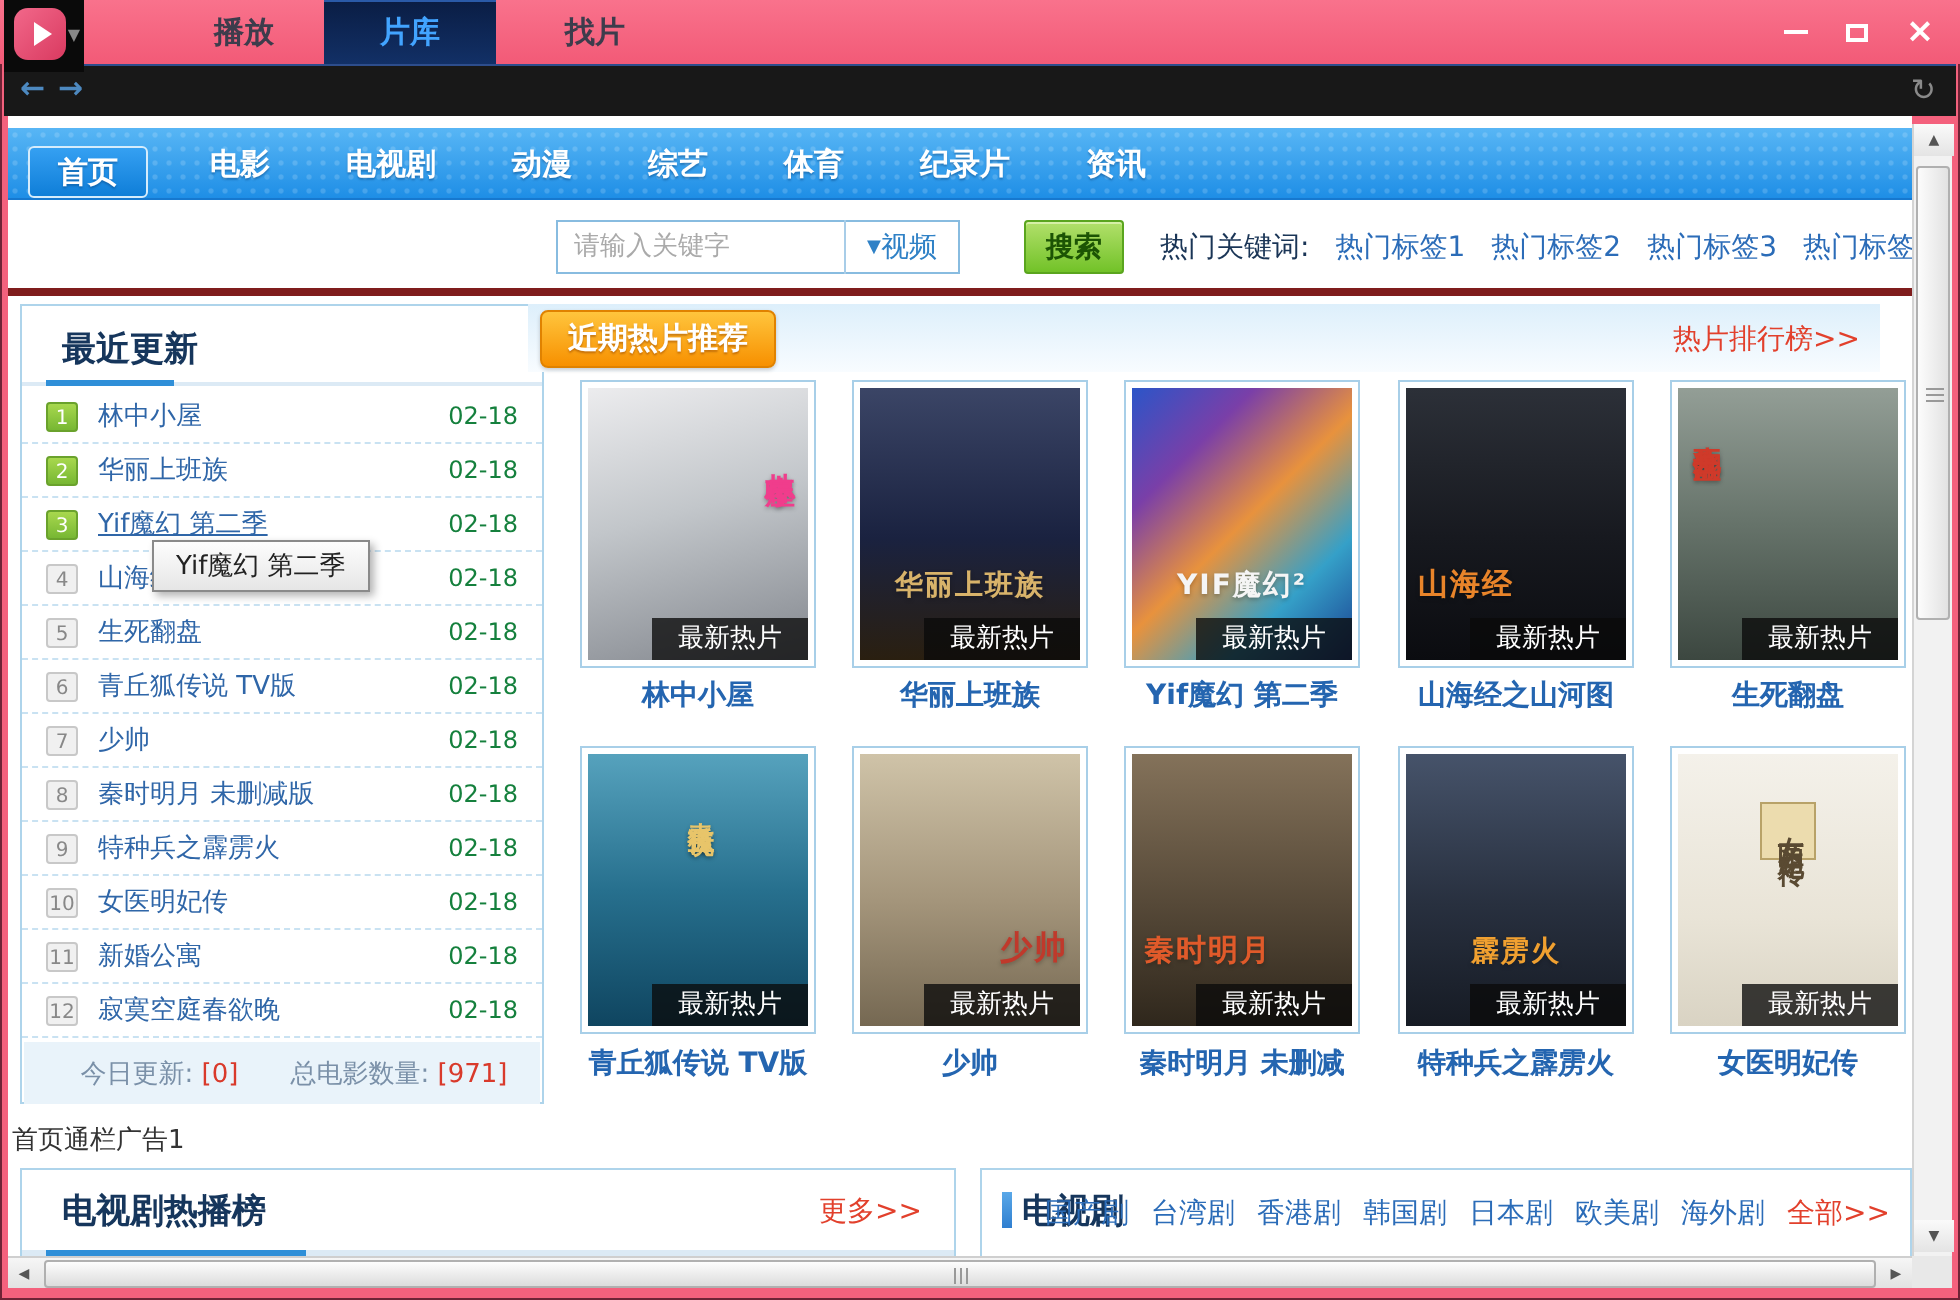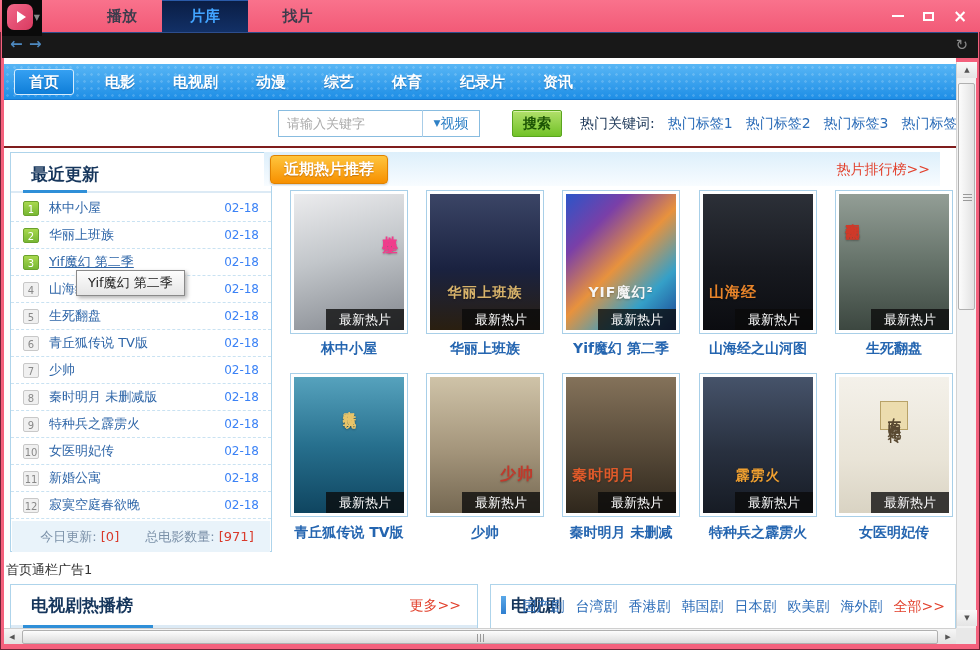--- a/index.html
+++ b/index.html
@@ -31,28 +31,28 @@
     border-top:1px solid #2d4d8c;}
   .nav-arrow{position:absolute;top:2px;font-size:15px;font-weight:bold;color:#4d89c0;cursor:pointer;}
   .url-text{position:absolute;left:52px;top:5px;font-family:"Liberation Mono","DejaVu Sans Mono",monospace;
     font-size:13px;color:#9aa0a6;}
   .refresh{position:absolute;right:10px;top:3px;font-size:15px;color:#8a8a8a;cursor:pointer;}
   
   .page-bg{position:absolute;left:4px;top:58px;width:952px;height:570px;background:#fff;}
   .topnav{position:absolute;left:4px;top:64px;width:952px;height:36px;
     background-image:radial-gradient(rgba(255,255,255,.16) 1px, rgba(0,0,0,0) 1.6px),linear-gradient(#58b6f5,#1e8ee6);
     background-size:7px 7px,100% 100%;
-    border-bottom:1px solid #1678cf;display:flex;align-items:center;padding-left:10px;}
+    border-bottom:1px solid #1678cf;display:flex;align-items:flex-end;padding-left:10px;}
   .topnav-item{color:#fff;font-size:15px;font-weight:bold;padding:0 19px;line-height:34px;cursor:pointer;
     text-shadow:0 1px 1px rgba(0,50,100,.35);}
   .topnav-item.active{background:linear-gradient(#35a0f2,#0f7ed8);border:1px solid #d5ecfc;border-radius:3px;
     line-height:24px;height:26px;padding:0 14px;margin-right:12px;}
   
   .searchrow{position:absolute;left:4px;top:100px;width:952px;height:48px;background:#fff;
-    border-bottom:2px solid #7f1d1d;}
+    border-bottom:4px solid #7f1d1d;}
   .search-flex{position:absolute;left:274px;top:10px;display:flex;align-items:center;}
   .search-box{display:flex;align-items:center;width:202px;height:27px;border:1px solid #88bce0;background:#fff;}
   .search-input{flex:1;border:0;outline:none;padding:0 8px;font-size:13px;color:#444;min-width:0;
     font-family:"DejaVu Sans",sans-serif;}
   .search-input::placeholder{color:#aaa;}
   .search-divider{width:1px;height:27px;background:#a8cde8;}
   .search-cat{width:56px;text-align:center;font-size:14px;color:#2f81c6;cursor:pointer;white-space:nowrap;}
   .search-cat .caret{font-size:9px;vertical-align:2px;}
   .search-btn{margin-left:32px;width:50px;height:27px;background:linear-gradient(#b2e06b,#72c228);
     border:1px solid #5aa51e;border-radius:2px;color:#1c5404;font-weight:bold;font-size:14px;cursor:pointer;
@@ -65,21 +65,21 @@
   .sb-title{position:absolute;left:20px;top:10px;font-size:17px;font-weight:bold;color:#16365c;}
   .sb-underline{position:absolute;left:0;top:38px;width:100%;height:2px;background:#dceaf5;}
   .sb-underline-b{position:absolute;left:12px;top:37px;width:64px;height:3px;background:#2f8fd8;}
   .sb-list{position:absolute;left:0;top:42px;width:100%;}
   .sb-item{display:flex;align-items:center;height:27px;padding:0 12px;border-bottom:1px dashed #c9e2f2;}
   .sb-rank{width:16px;height:15px;line-height:15px;text-align:center;font-size:10px;border-radius:2px;
     background:#f0f0f0;border:1px solid #c8c8c8;color:#888;flex:none;}
   .sb-item.top .sb-rank{background:linear-gradient(#a8d84e,#77b733);border-color:#6aa22c;color:#fff;}
   .sb-name{margin-left:10px;font-size:13px;color:#2f66a8;cursor:pointer;white-space:nowrap;overflow:hidden;}
   .sb-item.hovered .sb-name{text-decoration:underline;}
-  .sb-date{margin-left:auto;font-size:12px;color:#3b82f6;}
+  .sb-date{margin-left:auto;font-size:12px;color:#15803d;}
   .sb-footer{position:absolute;left:1px;right:1px;top:368px;height:31px;background:#e9f3fa;
     display:flex;align-items:center;justify-content:center;gap:14px;font-size:13px;}
   .sb-footer .lbl{color:#7a90a8;margin-left:12px;}
   .sb-footer .val{color:#d93a2b;}
   
   .tooltip{position:absolute;left:76px;top:270px;padding:3px 11px;z-index:60;
     background:linear-gradient(#fdfdfd,#e6e6e6);border:1px solid #8a8a8a;
     box-shadow:2px 2px 4px rgba(0,0,0,.3);font-size:13px;color:#222;white-space:nowrap;}
   
   .main-header{position:absolute;left:264px;top:152px;width:676px;height:34px;

